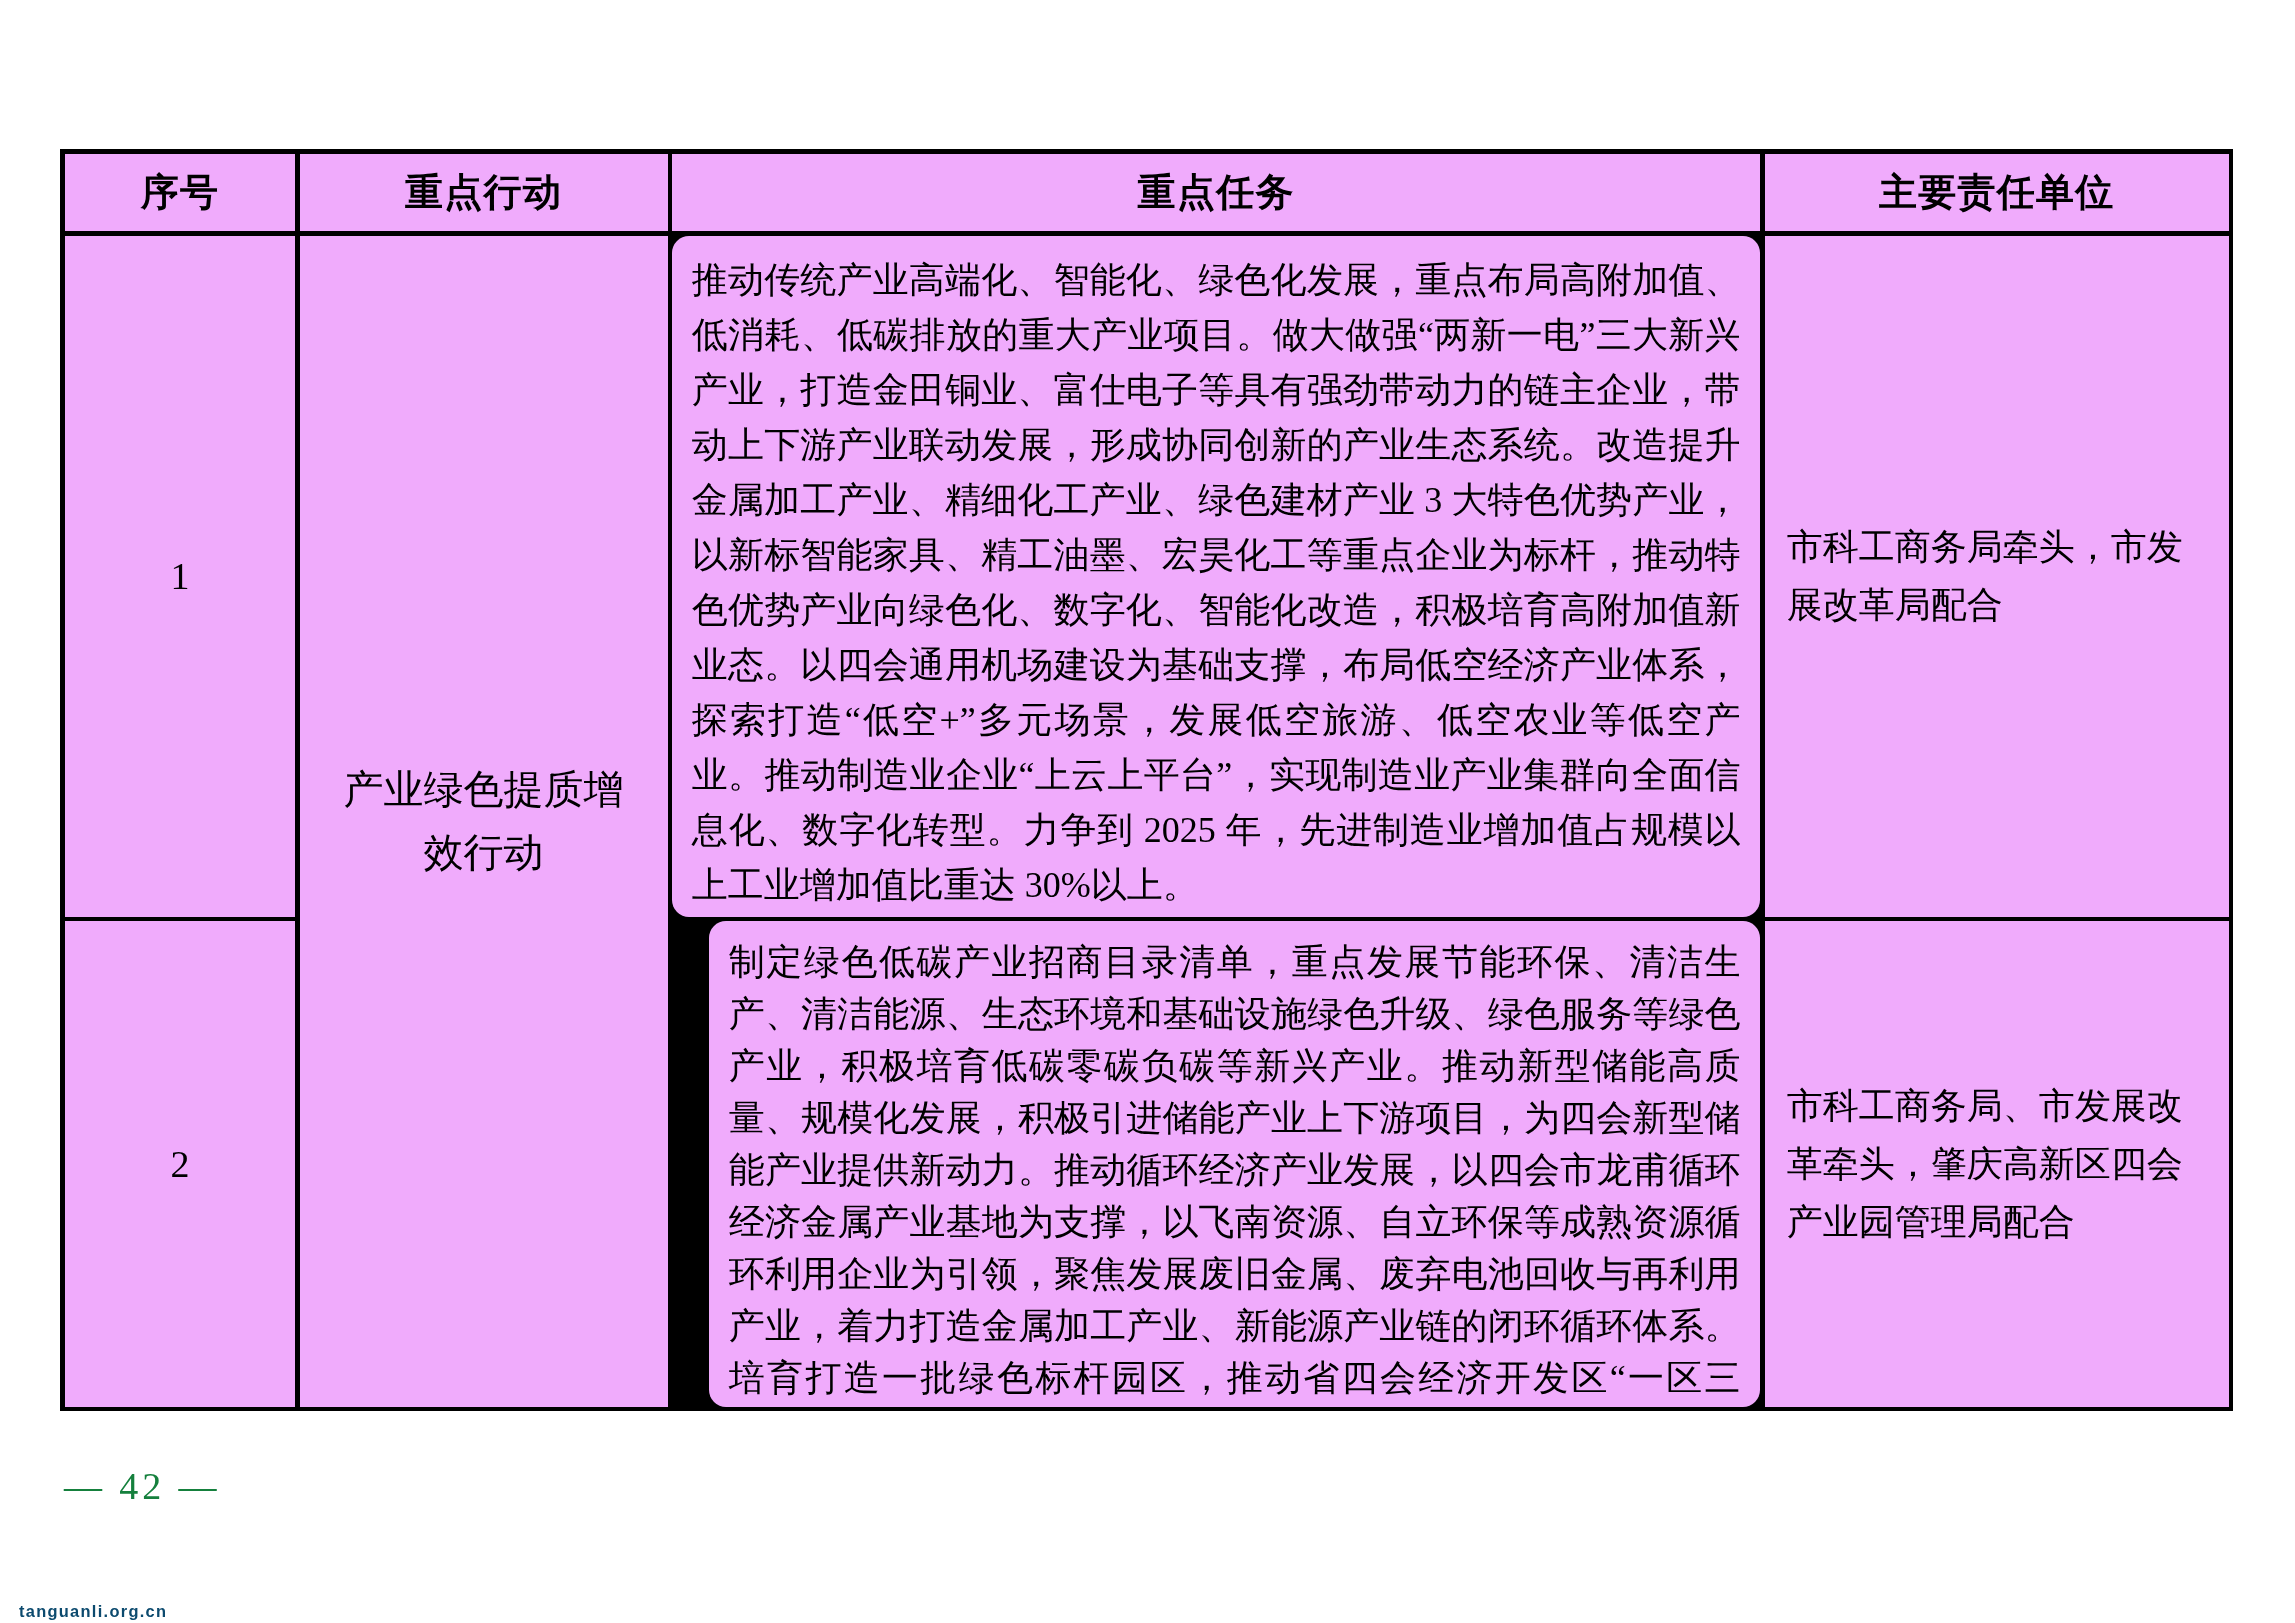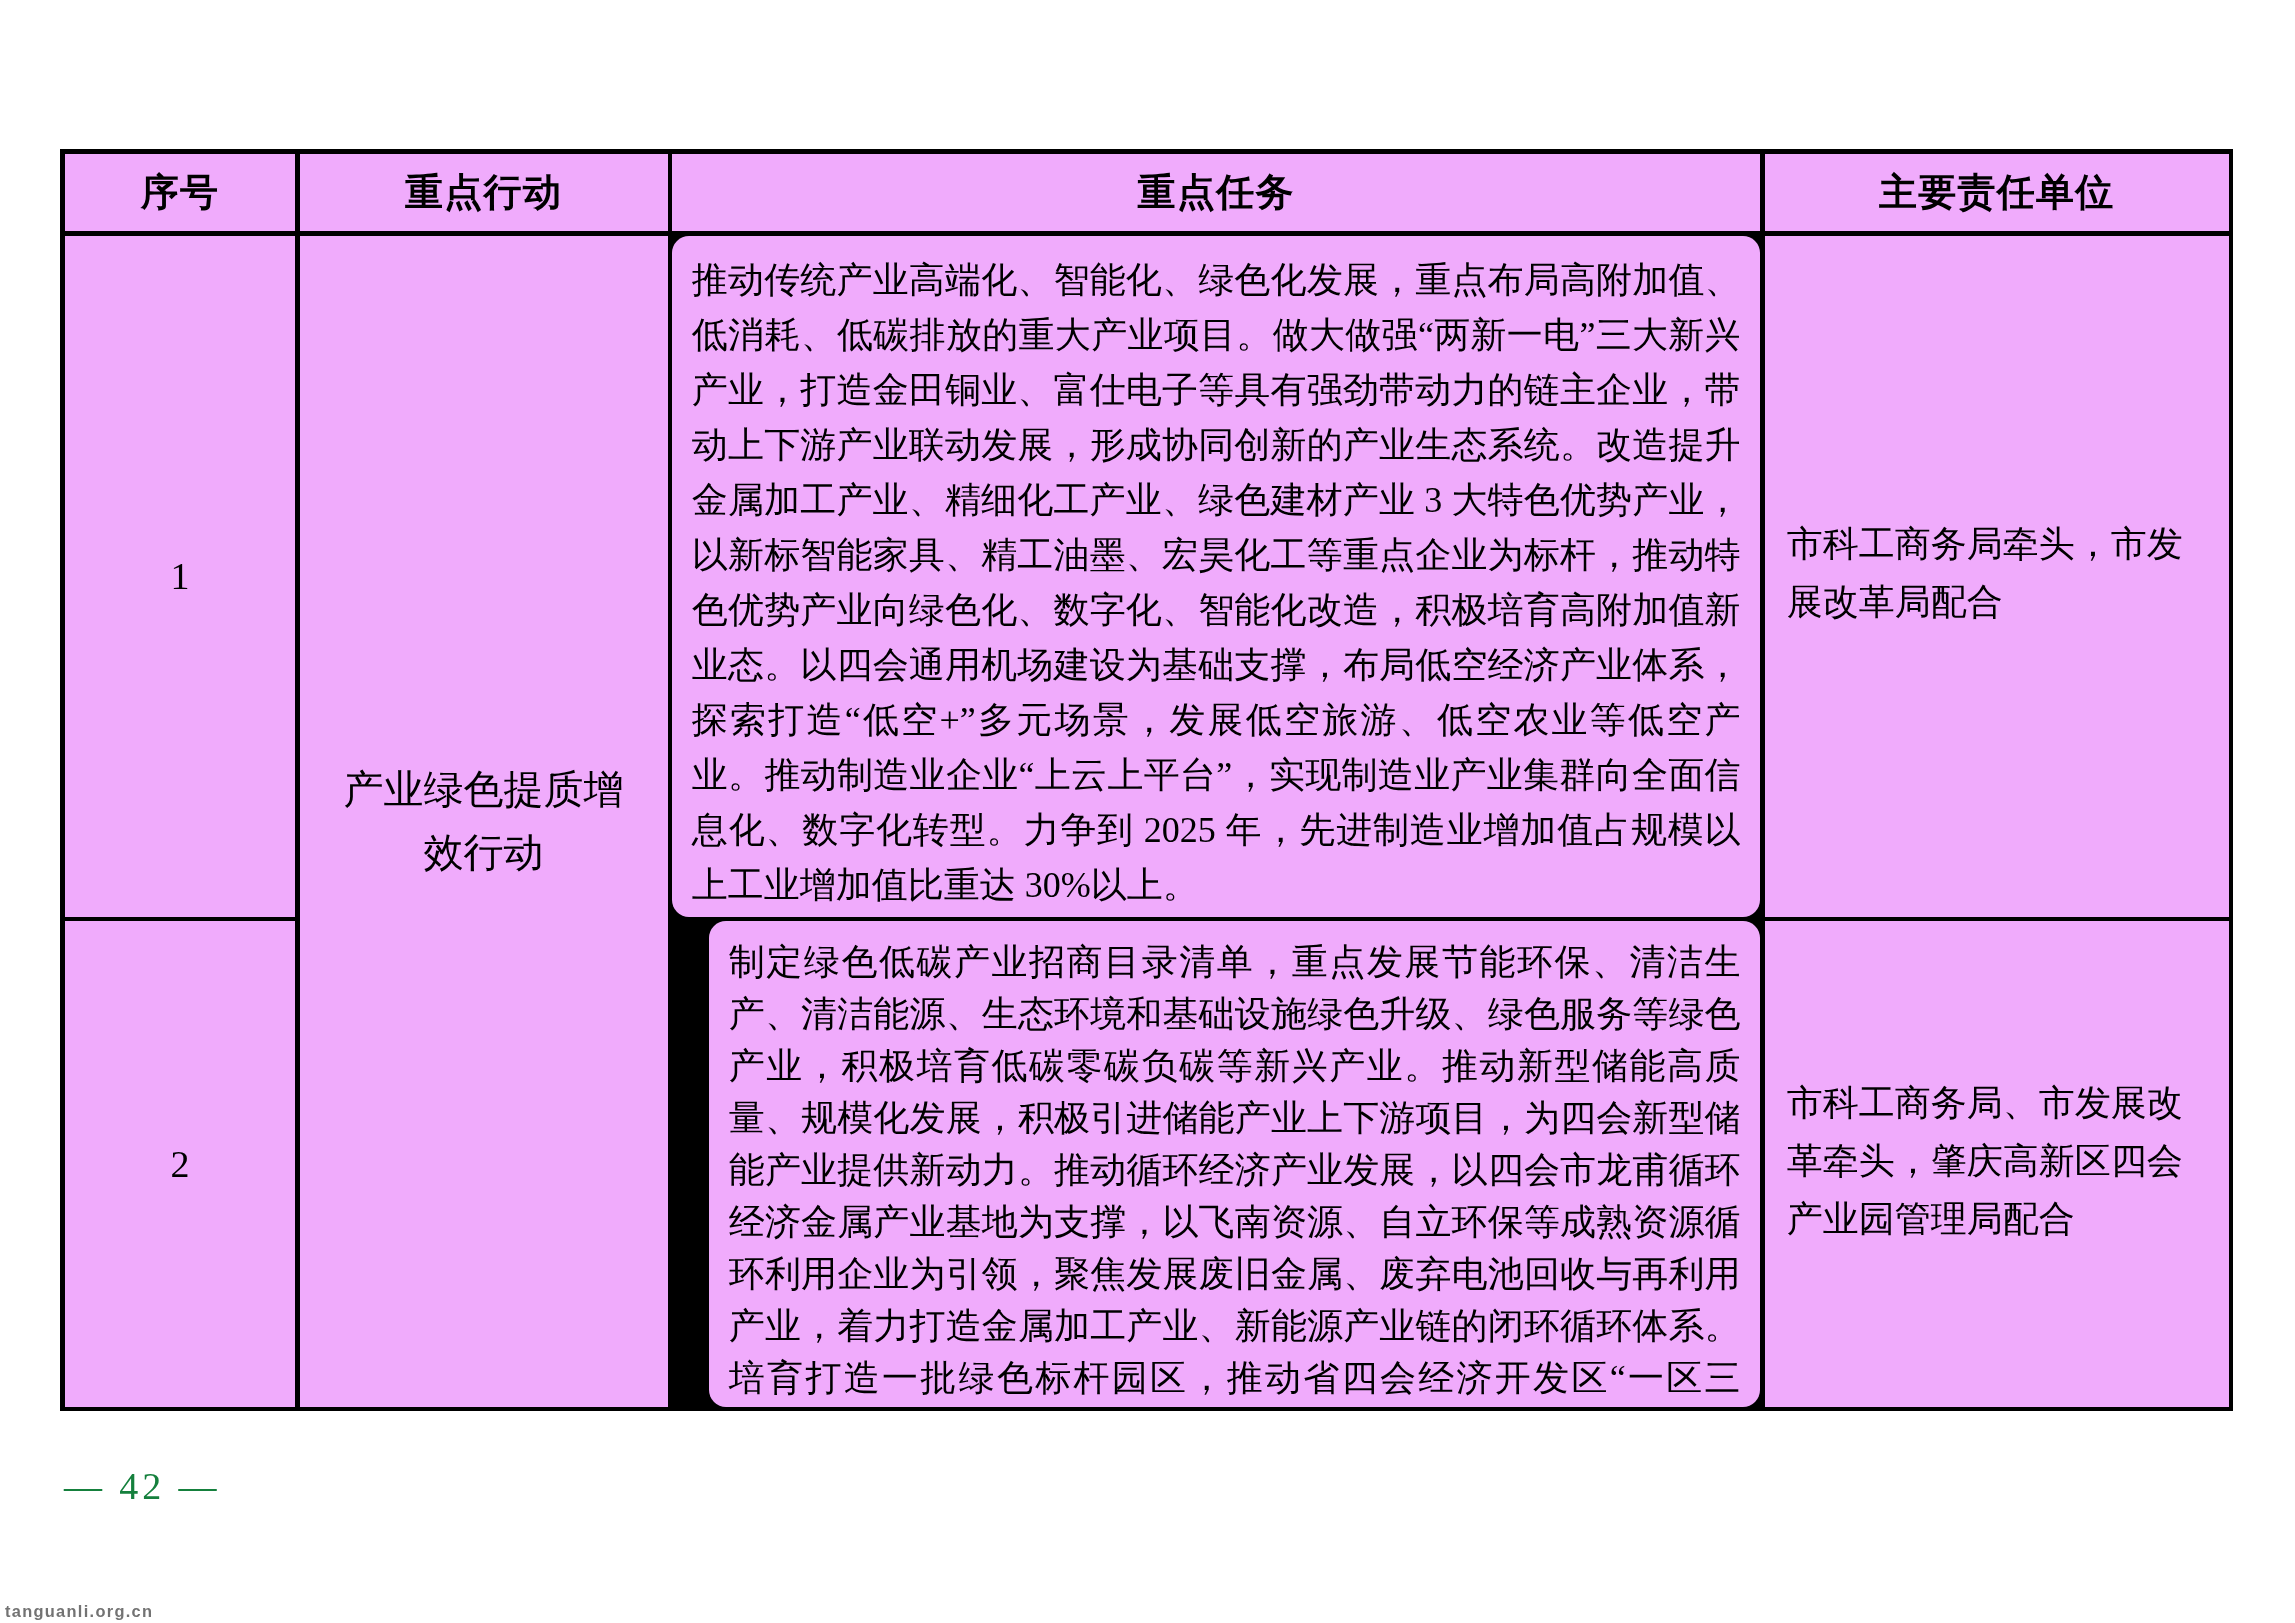--- a/index.html
+++ b/index.html
@@ -72,39 +72,38 @@
     line-height: 52px;
     padding-top: 15px;
     margin-left: 37px;
   }
   .unit-cell {
     display: flex;
     align-items: center;
     padding: 0 22px;
     font-size: 36px;
     line-height: 58px;
-    font-family: Liberation Mono, monospace;
   }
   .page-number {
     position: absolute;
     left: 64px;
     top: 1464px;
     font-size: 38px;
     letter-spacing: 3.9px;
     color: #15803d;
   }
   .watermark {
     position: absolute;
-    left: 5px;
+    left: 19px;
     top: 1602px;
     font-family: "Liberation Sans", "DejaVu Sans", sans-serif;
     font-weight: bold;
     font-size: 16.4px;
     letter-spacing: 1.3px;
-    color: #737373;
+    color: #0c4a6e;
   }
 </style>
 </head>
 <body>
 
 <div class="page">
 
   <div class="doc-table">
 
     <div class="cell th">序号</div>

